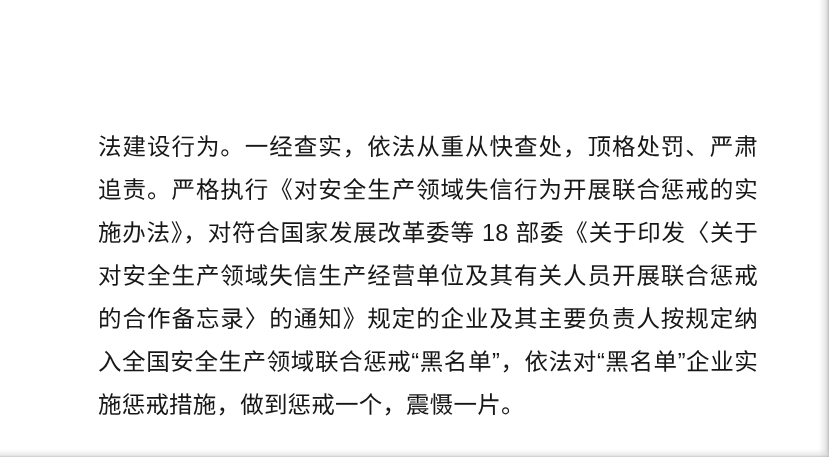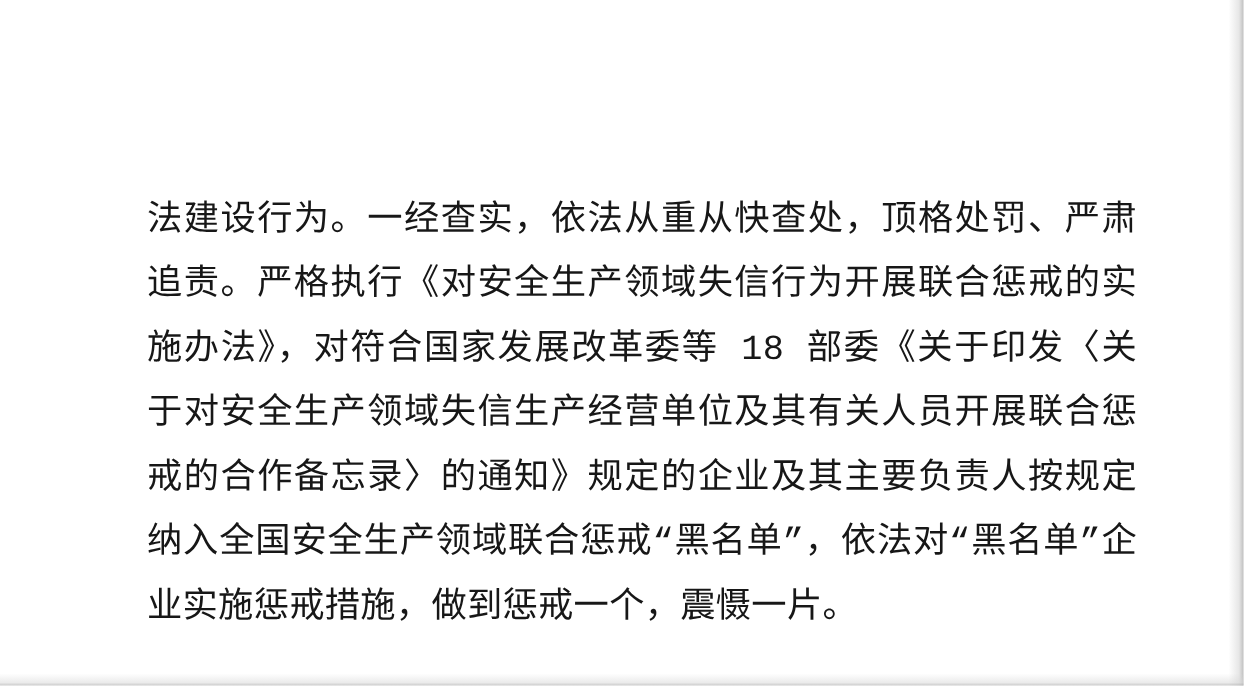--- a/index.html
+++ b/index.html
@@ -43,21 +43,21 @@
     position: absolute;
     left: 98px;
     top: 126px;
     width: 660px;
     font-size: 23.5px;
     line-height: 43px;
     color: #171717;
     text-align: justify;
     text-justify: inter-character;
     letter-spacing: 0.2px;
-    font-family: Liberation Mono, monospace;
+    font-family: Liberation Sans, sans-serif;
   }
   .body-text p {
     margin: 0;
   }
 </style>
 </head>
 <body>
 
 <div class="page">
 

